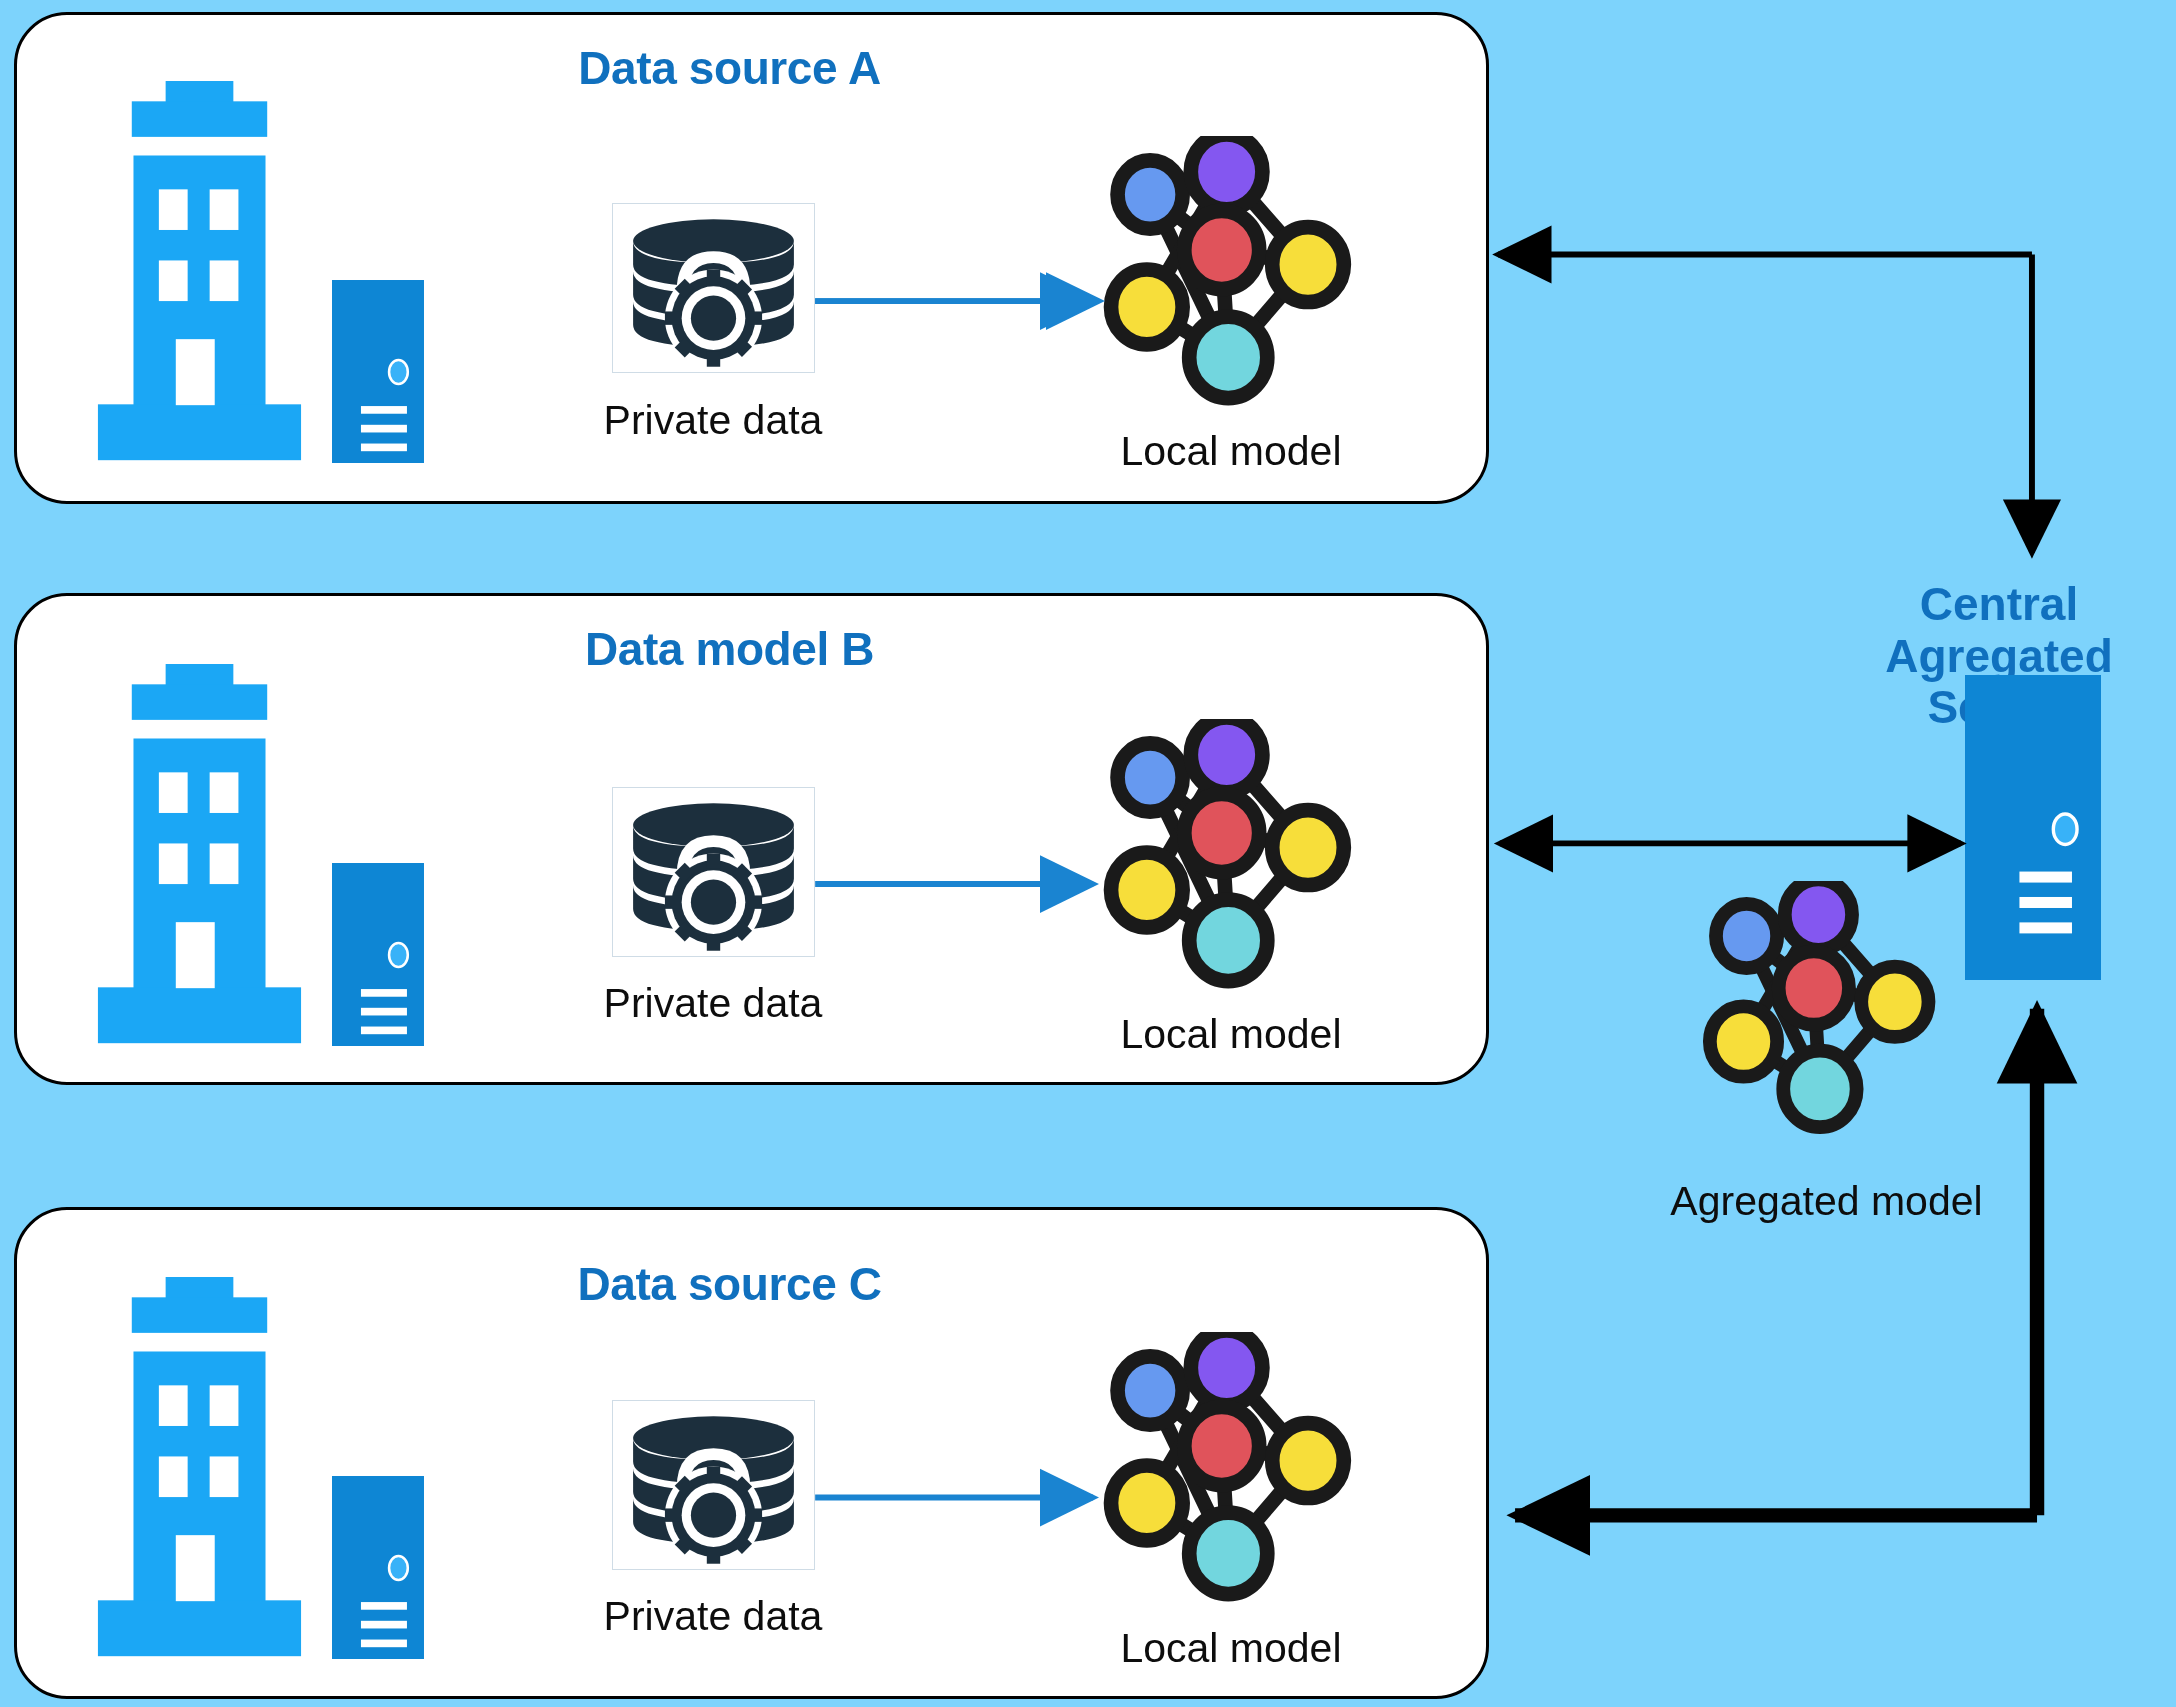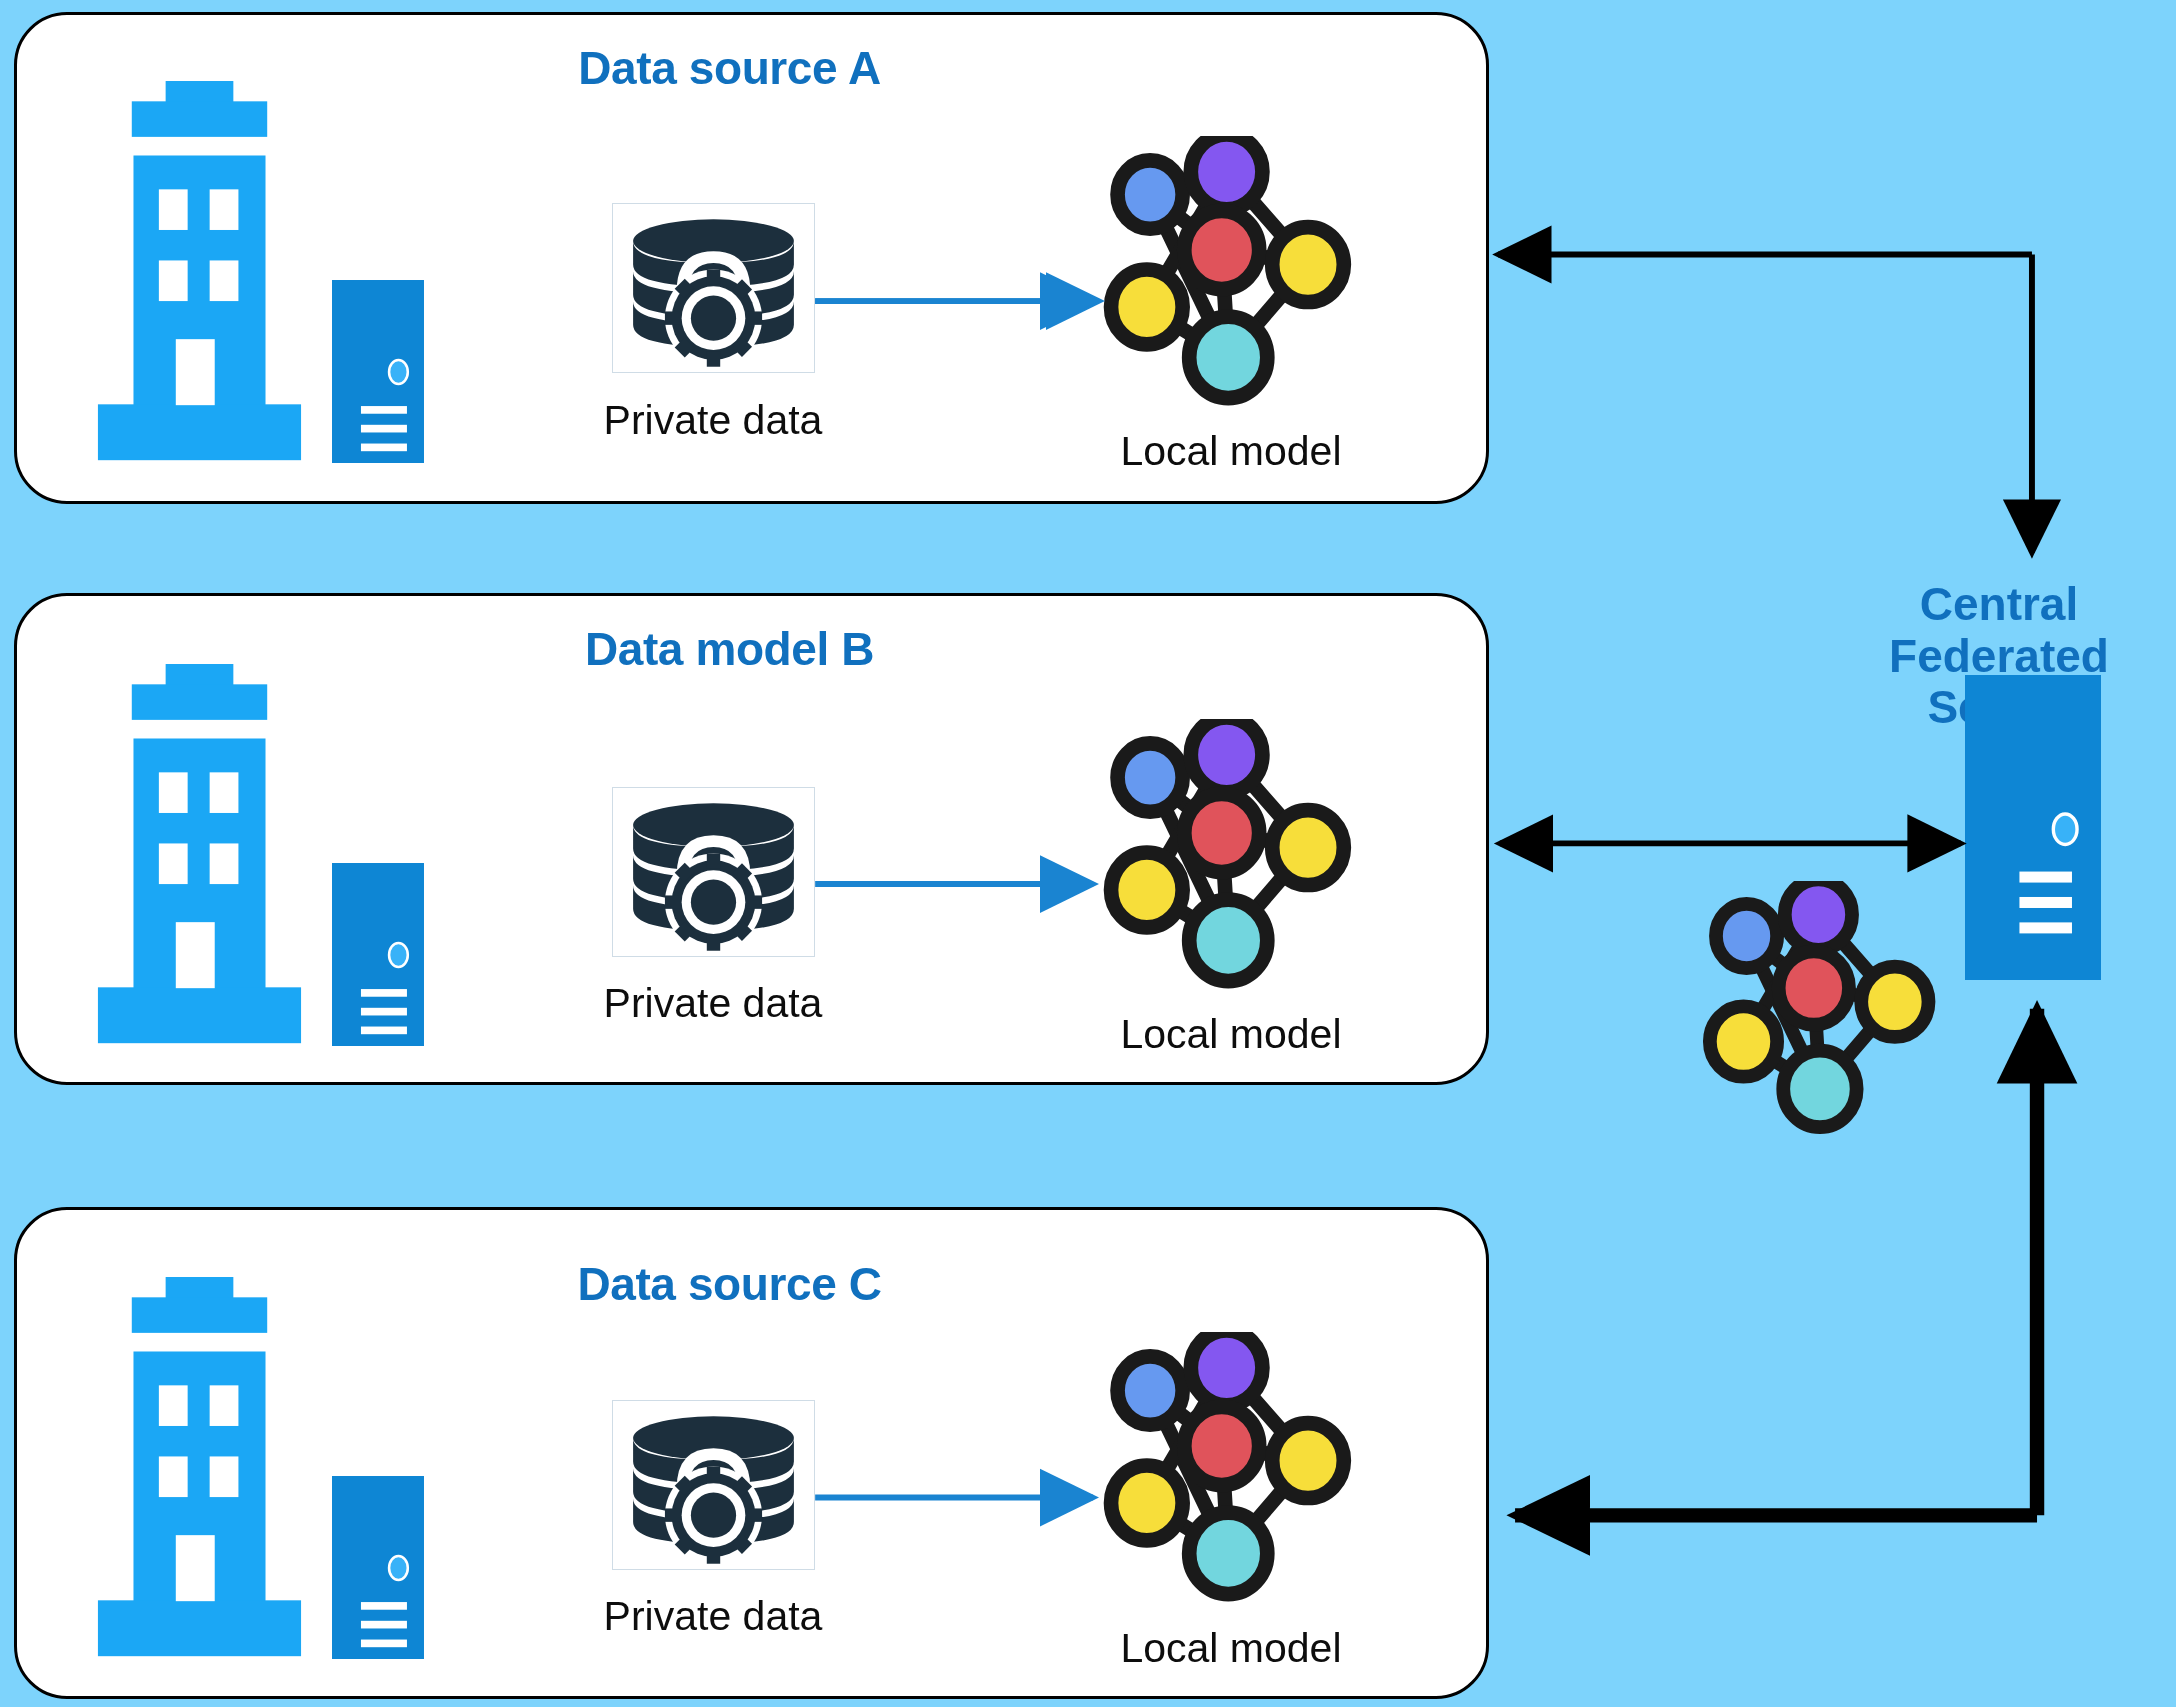--- a/index.html
+++ b/index.html
@@ -337,21 +337,21 @@
         <ellipse cx="77" cy="22" rx="22" ry="23" fill="#8457F0" stroke="#1A1A1A" stroke-width="9"></ellipse>
         <ellipse cx="74" cy="70" rx="23" ry="24" fill="#E0535B" stroke="#1A1A1A" stroke-width="9"></ellipse>
         <ellipse cx="127" cy="79" rx="22" ry="23" fill="#F7DE3A" stroke="#1A1A1A" stroke-width="9"></ellipse>
         <ellipse cx="28" cy="105" rx="22" ry="23" fill="#F7DE3A" stroke="#1A1A1A" stroke-width="9"></ellipse>
         <ellipse cx="78" cy="136" rx="24" ry="25" fill="#72D6DE" stroke="#1A1A1A" stroke-width="9"></ellipse>
       </svg>
     </div>
   <div class="caption" style="left:1104px; top:1625px; width:254px;">Local model</div>
 
   <div class="cfs-title" style="left:1821px; top:579px; width:356px;">
-    <div>Central Federated</div>
+    <div>Central Agregated</div>
     <div>Server</div>
   </div>
 
   <div class="cfs-box" style="left:1965px; top:675px; width:136px; height:305px;">
     <svg viewBox="0 0 160 360" xmlns="http://www.w3.org/2000/svg">
       <rect x="0" y="0" width="160" height="360" fill="#0E86D4"></rect>
       <ellipse cx="118" cy="182" rx="14" ry="18" fill="#38B2F8" stroke="#ffffff" stroke-width="4"></ellipse>
       <rect x="64" y="232" width="62" height="13" fill="#ffffff"></rect>
       <rect x="64" y="262" width="62" height="13" fill="#ffffff"></rect>
       <rect x="64" y="292" width="62" height="13" fill="#ffffff"></rect>
@@ -370,20 +370,21 @@
         <line x1="127" y1="79" x2="78" y2="136" stroke="#1A1A1A" stroke-width="9" stroke-linecap="round"></line>
         <line x1="28" y1="105" x2="78" y2="136" stroke="#1A1A1A" stroke-width="9" stroke-linecap="round"></line>
         <ellipse cx="30" cy="36" rx="20" ry="21" fill="#6699F0" stroke="#1A1A1A" stroke-width="9"></ellipse>
         <ellipse cx="77" cy="22" rx="22" ry="23" fill="#8457F0" stroke="#1A1A1A" stroke-width="9"></ellipse>
         <ellipse cx="74" cy="70" rx="23" ry="24" fill="#E0535B" stroke="#1A1A1A" stroke-width="9"></ellipse>
         <ellipse cx="127" cy="79" rx="22" ry="23" fill="#F7DE3A" stroke="#1A1A1A" stroke-width="9"></ellipse>
         <ellipse cx="28" cy="105" rx="22" ry="23" fill="#F7DE3A" stroke="#1A1A1A" stroke-width="9"></ellipse>
         <ellipse cx="78" cy="136" rx="24" ry="25" fill="#72D6DE" stroke="#1A1A1A" stroke-width="9"></ellipse>
       </svg>
     </div>
+  <div class="caption" style="left:1657px; top:1178px; width:339px;">Agregated model</div>
 
   <svg class="connectors" viewBox="0 0 2568 2015" xmlns="http://www.w3.org/2000/svg">
     <defs>
       <marker id="ah-thin" markerWidth="11" markerHeight="11" refX="9" refY="5.5" orient="auto" markerUnits="strokeWidth">
         <path d="M0,0.6 L10,5.5 L0,10.4 Z" fill="#000000"></path>
       </marker>
       <marker id="ah-thin-rev" markerWidth="11" markerHeight="11" refX="2" refY="5.5" orient="auto" markerUnits="strokeWidth">
         <path d="M11,0.6 L1,5.5 L11,10.4 Z" fill="#000000"></path>
       </marker>
       <marker id="ah-thick" markerWidth="6.2" markerHeight="6.2" refX="5.2" refY="3.1" orient="auto" markerUnits="strokeWidth">

